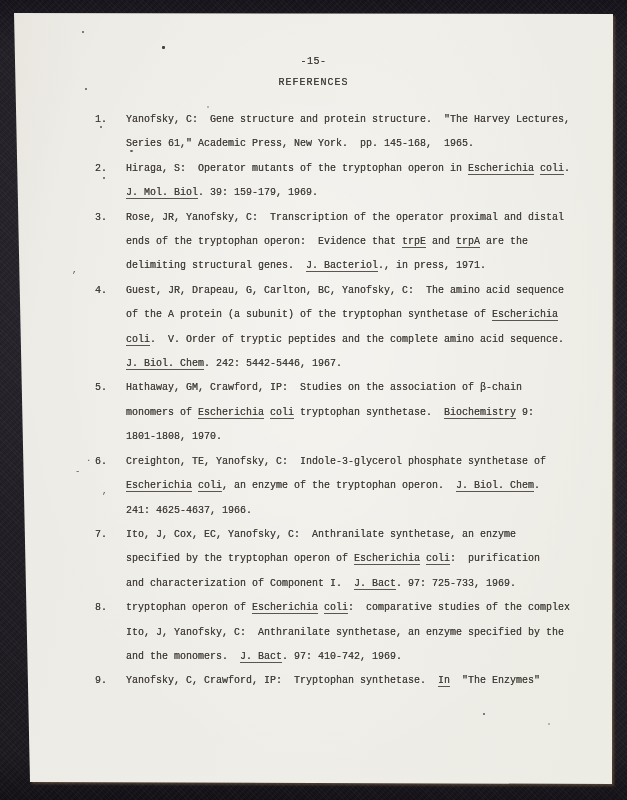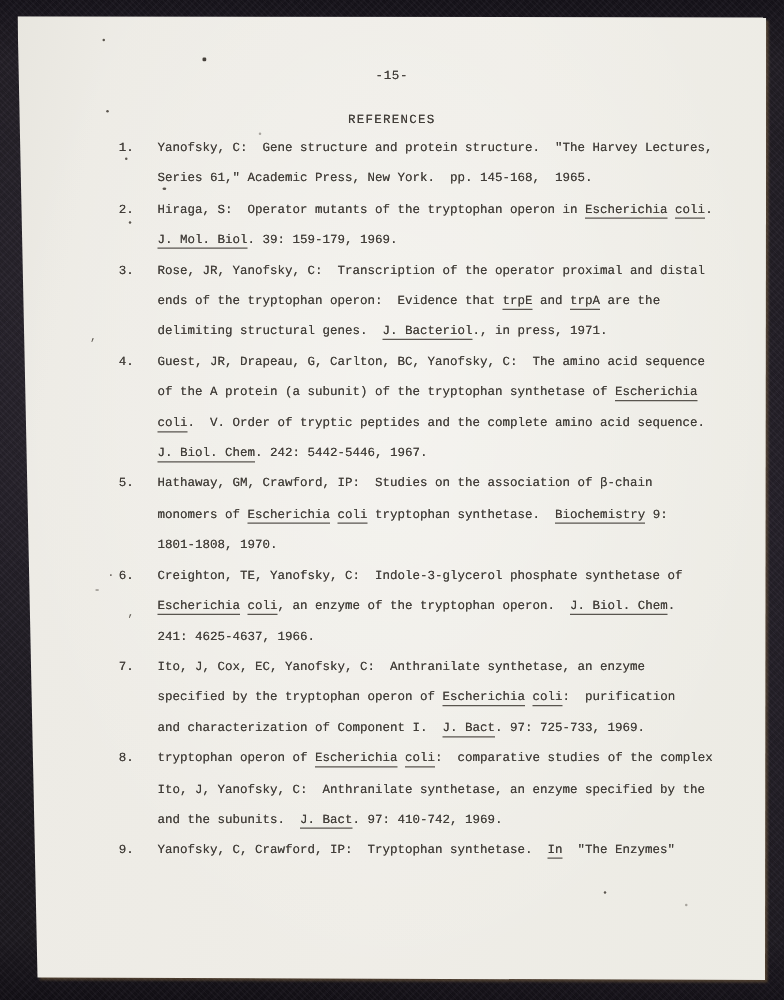--- a/index.html
+++ b/index.html
@@ -27,21 +27,21 @@
       radial-gradient(ellipse at 50% 40%, rgba(255,255,255,0.35), rgba(0,0,0,0) 70%),
       linear-gradient(100deg, #e7e5de 0%, #edebe5 12%, #efede7 55%, #ecebe4 100%);
     color: #413d38;
   }
   .page-number, .heading {
     position: absolute; left: 14px; width: 599px;
     text-align: center; font-size: 10px; letter-spacing: 0.5px;
     text-shadow: 0 0 0.5px rgba(65,61,56,0.85);
   }
   .page-number { top: 56px; }
-  .heading { top: 91px; letter-spacing: 1px; }
+  .heading { top: 77px; letter-spacing: 1px; }
   .refs {
     position: absolute; top: 108px; left: 95px; width: 490px;
     font-size: 10px; line-height: 24.4px;
     text-shadow: 0 0 0.5px rgba(65,61,56,0.8);
   }
   .ref { position: relative; padding-left: 31px; }
   .ref-num { position: absolute; left: 0; top: 0; }
   .line { white-space: pre; }
   .line span { white-space: pre; }
   .line .u { border-bottom: 1px solid rgba(62,58,52,0.85); }
@@ -116,21 +116,21 @@
             <div class="line"><span>Ito, J, Cox, EC, Yanofsky, C:  Anthranilate synthetase, an enzyme</span></div>
             <div class="line"><span>specified by the tryptophan operon of </span><span class="u">Escherichia</span><span> </span><span class="u">coli</span><span>:  purification</span></div>
             <div class="line"><span>and characterization of Component I.  </span><span class="u">J. Bact</span><span>. 97: 725-733, 1969.</span></div>
           </div>
         </div>
         <div class="ref">
           <span class="ref-num">8.</span>
           <div class="ref-lines">
             <div class="line"><span>tryptophan operon of </span><span class="u">Escherichia</span><span> </span><span class="u">coli</span><span>:  comparative studies of the complex</span></div>
             <div class="line"><span>Ito, J, Yanofsky, C:  Anthranilate synthetase, an enzyme specified by the</span></div>
-            <div class="line"><span>and the subunits.  </span><span class="u">J. Bact</span><span>. 97: 410-742, 1969.</span></div>
+            <div class="line"><span>and the monomers.  </span><span class="u">J. Bact</span><span>. 97: 410-742, 1969.</span></div>
           </div>
         </div>
         <div class="ref">
           <span class="ref-num">9.</span>
           <div class="ref-lines">
             <div class="line"><span>Yanofsky, C, Crawford, IP:  Tryptophan synthetase.  </span><span class="u">In</span><span>  "The Enzymes"</span></div>
           </div>
         </div>
       </div>
 

